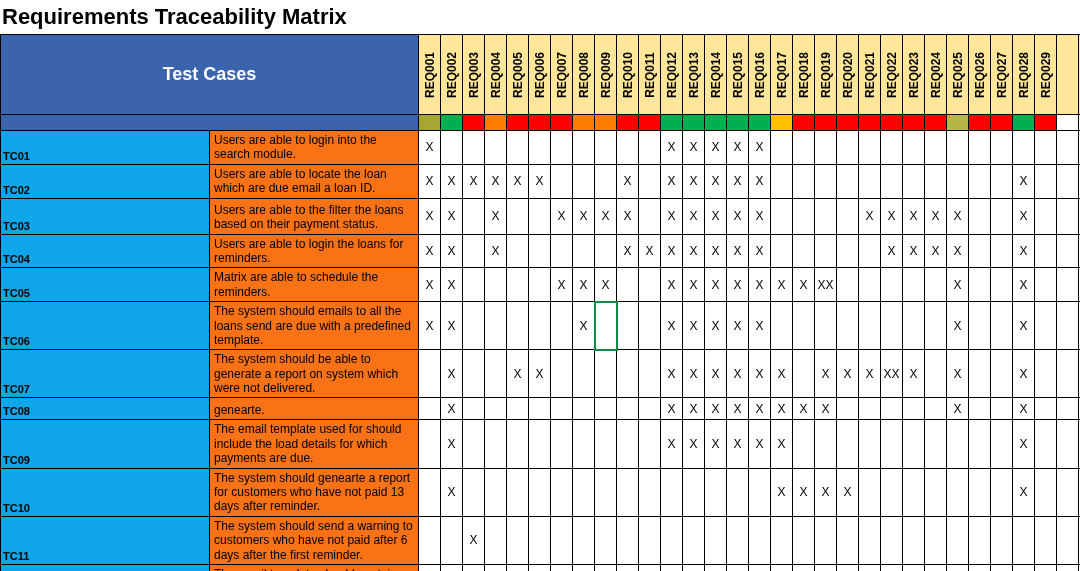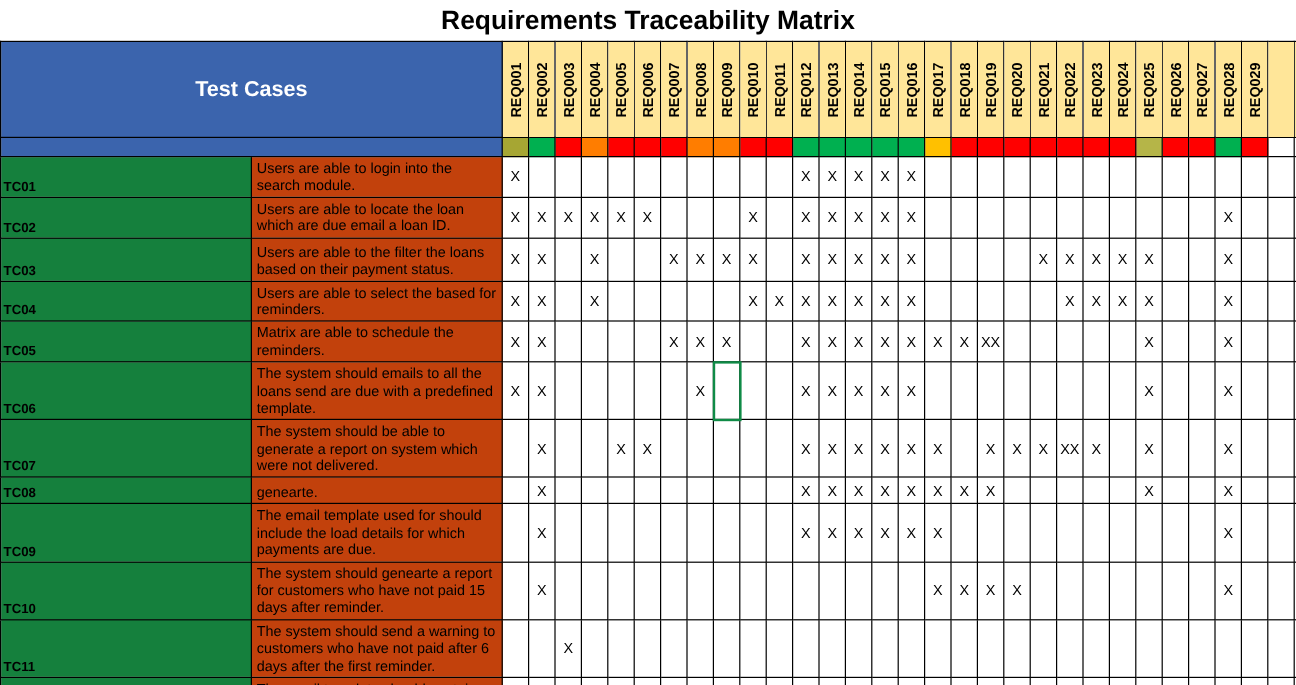--- a/index.html
+++ b/index.html
@@ -1,25 +1,25 @@
 <!DOCTYPE html>
 <html><head>
 <meta charset="utf-8">
 <style>
   * { box-sizing: border-box; margin: 0; padding: 0; }
   body { font-family: Arial, sans-serif; font-size: 12px; background: #fff; width:1080px; }
-  .title { font-size: 22px; font-weight: bold; padding: 4px 2px; text-align: center; }
+  .title { font-size: 22px; font-weight: bold; padding: 4px 2px; }
   table { border-collapse: collapse; table-layout: fixed; width: 1080px; }
   th, td { border: 1px solid #000; }
   .hdr-tc { background:#3b64ad; color:#fff; font-size:18px; font-weight:bold; text-align:center; height:80px; width:418px; }
   .req-h { background:#ffe699; width:22px; height:80px; position:relative; padding:0; }
   .req-h span { position:absolute; transform: rotate(-90deg); transform-origin:center; font-size:12px; font-weight:bold; display:block; width:80px; text-align:center; left:-29px; top:33px; }
   .color-row td { height:16px; }
-  .tc-id { background:#15803d; font-weight:bold; font-size:11px; width:36px; vertical-align:bottom; padding:2px 2px; }
-  .tc-desc { background:#c2410c; font-size:12px; width:382px; vertical-align:bottom; padding:2px 4px; line-height:1.2; }
+  .tc-id { background:#0ea5e9; font-weight:bold; font-size:11px; width:36px; vertical-align:bottom; padding:2px 2px; }
+  .tc-desc { background:#f97316; font-size:12px; width:382px; vertical-align:bottom; padding:2px 4px; line-height:1.2; }
   .x { text-align:center; font-size:12px; font-family: Arial; }
   .row-h1 { height:22px; }
   .row-h2 { height:36px; }
   .selcell { outline:2px solid #0f8b46; outline-offset:-1px; }
 </style>
 </head>
 <body>
 
 <div class="title">Requirements Traceability Matrix</div>
 
@@ -253,21 +253,21 @@
         <td class="x">X</td>
         <td class="x"></td>
         <td class="x"></td>
         <td class="x">X</td>
         <td class="x"></td>
         <td class="x"></td>
         <td class="x"></td>
       </tr>
       <tr class="row-h1">
         <td class="tc-id">TC04</td>
-        <td class="tc-desc">Users are able to select the based for reminders.</td>
+        <td class="tc-desc">Users are able to login the loans for reminders.</td>
         <td class="x">X</td>
         <td class="x">X</td>
         <td class="x"></td>
         <td class="x">X</td>
         <td class="x"></td>
         <td class="x"></td>
         <td class="x"></td>
         <td class="x"></td>
         <td class="x"></td>
         <td class="x">X</td>
@@ -463,21 +463,21 @@
         <td class="x"></td>
         <td class="x"></td>
         <td class="x"></td>
         <td class="x">X</td>
         <td class="x"></td>
         <td class="x"></td>
         <td class="x"></td>
       </tr>
       <tr class="row-h2">
         <td class="tc-id">TC10</td>
-        <td class="tc-desc">The system should genearte a report for customers who have not paid 15 days after reminder.</td>
+        <td class="tc-desc">The system should genearte a report for customers who have not paid 13 days after reminder.</td>
         <td class="x"></td>
         <td class="x">X</td>
         <td class="x"></td>
         <td class="x"></td>
         <td class="x"></td>
         <td class="x"></td>
         <td class="x"></td>
         <td class="x"></td>
         <td class="x"></td>
         <td class="x"></td>

